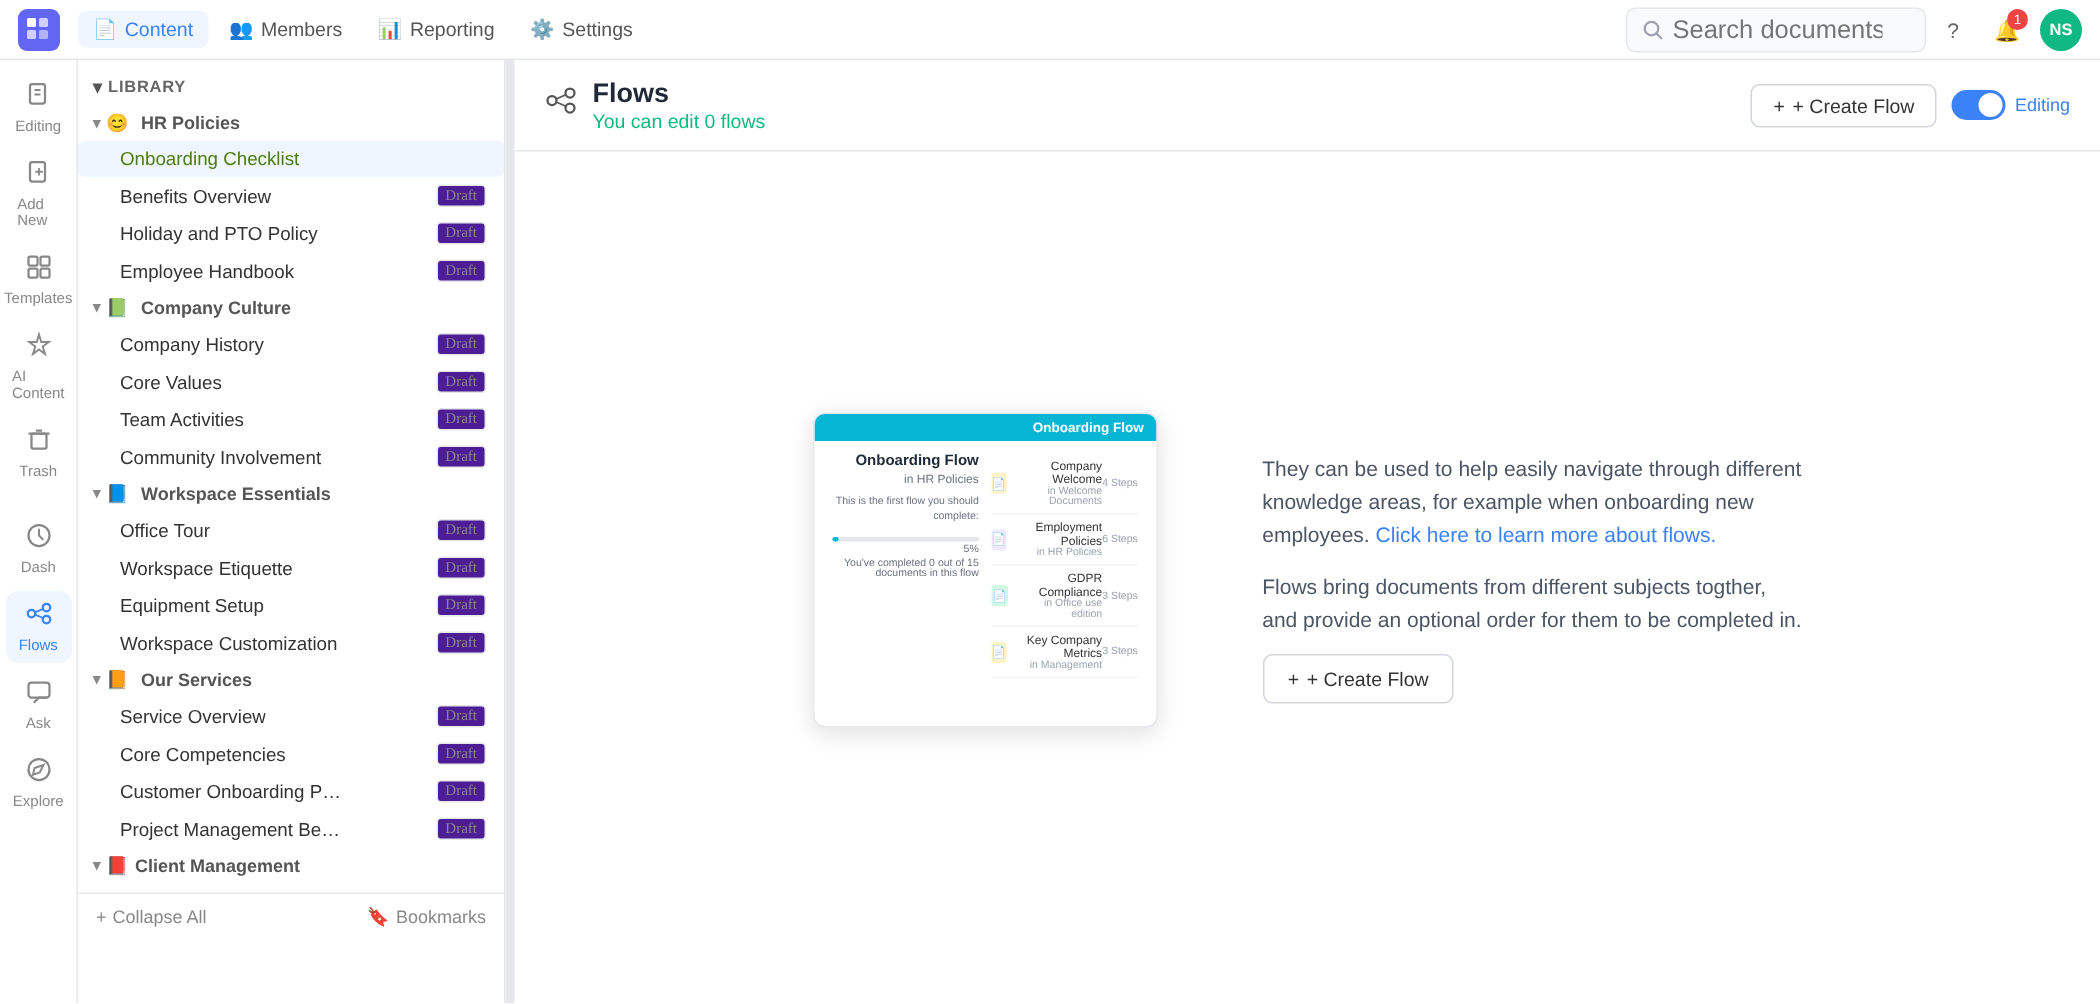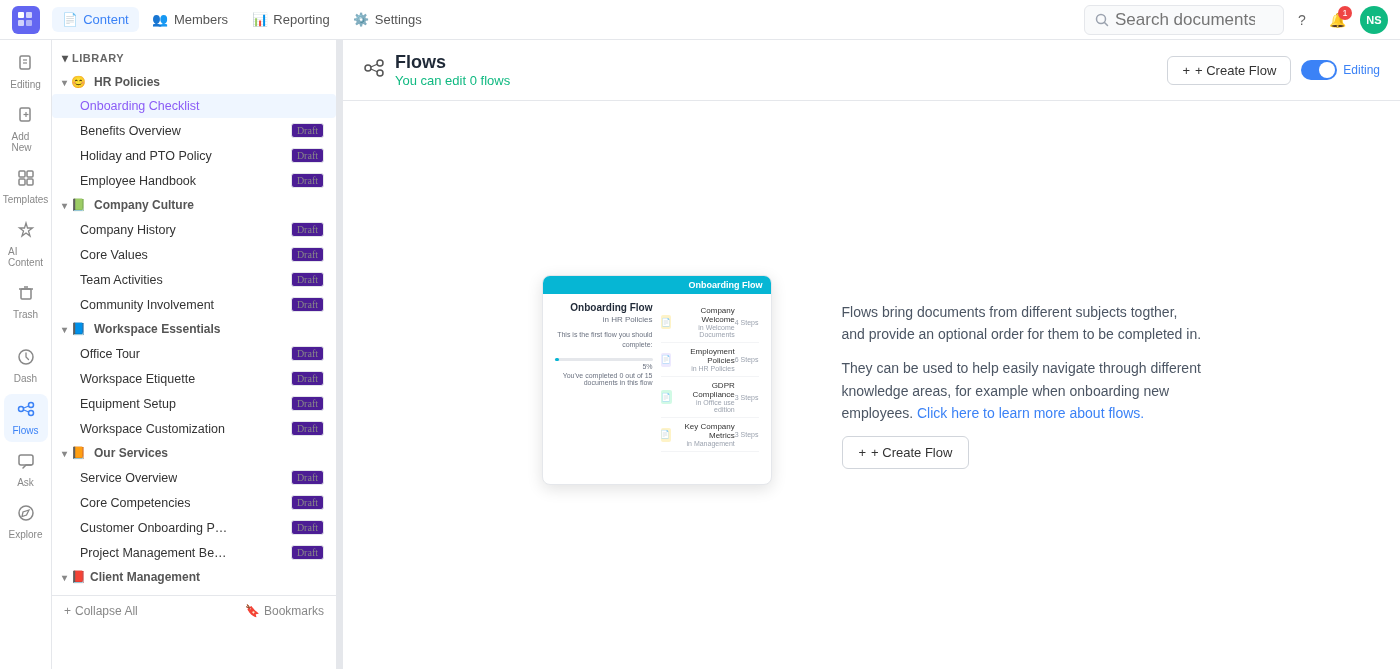--- a/index.html
+++ b/index.html
@@ -32,21 +32,21 @@
 
     
     .sidebar { width: 285px; border-right: 1px solid #e5e7eb; overflow-y: auto; background: #fff; flex-shrink: 0; }
     .sidebar::-webkit-scrollbar { width: 4px; }
     .sidebar::-webkit-scrollbar-thumb { background: #d1d5db; border-radius: 2px; }
     .sidebar-section { padding: 6px 0; }
     .sidebar-category { display: flex; align-items: center; gap: 4px; padding: 5px 12px 5px 10px; font-size: 12px; font-weight: 600; color: #555; cursor: pointer; }
     .sidebar-item { display: flex; align-items: center; justify-content: space-between; padding: 5px 12px 5px 28px; cursor: pointer; border-radius: 4px; }
     .sidebar-item.active { background: #eff6ff; }
     .sidebar-item-label { font-size: 12.5px; color: #333; white-space: nowrap; overflow: hidden; text-overflow: ellipsis; max-width: 150px; }
-    .sidebar-item-label.active { color: #8b5cf6; }
+    .sidebar-item-label.active { color: #4d7c0f; }
     .draft-badge { font-size: 10px; color: #888; background: #4c1d95; border: 1px solid #e5e7eb; border-radius: 3px; padding: 1px 5px; font-family: Liberation Serif, serif; }
     .sidebar-footer { display: flex; align-items: center; justify-content: space-between; padding: 8px 12px; border-top: 1px solid #e5e7eb; font-size: 12px; color: #888; }
     .sidebar-footer-btn { cursor: pointer; display: flex; align-items: center; gap: 4px; }
     .sidebar-divider { width: 6px; background: #e5e7eb; cursor: col-resize; flex-shrink: 0; }
 
     
     .content-area { flex: 1; display: flex; flex-direction: column; overflow: hidden; }
     .content-header { display: flex; align-items: center; justify-content: space-between; padding: 12px 20px; border-bottom: 1px solid #e5e7eb; flex-shrink: 0; }
     .content-header-left { display: flex; align-items: center; gap: 10px; }
     .content-header-title { font-size: 18px; font-weight: 600; color: #1f2937; }
@@ -432,24 +432,24 @@
                     </div>
                   </div>
                   <div class="flow-item-steps">3 Steps</div>
                 </div>
               </div>
             </div>
           </div>
         </div>
 
         <div class="flows-text">
-          <p>Flows bring documents from different subjects togther, and provide an optional order for them to be completed in.</p>
           <p>
             <span>They can be used to help easily navigate through different knowledge areas, for example when onboarding new employees. </span><a href="#">Click here to learn more about flows.</a>
           </p>
+          <p>Flows bring documents from different subjects togther, and provide an optional order for them to be completed in.</p>
           <button class="flows-create-btn">
             <span>+</span>
             <span>+ Create Flow</span>
           </button>
         </div>
       </div>
     </div>
   </div>
 </div>
 

